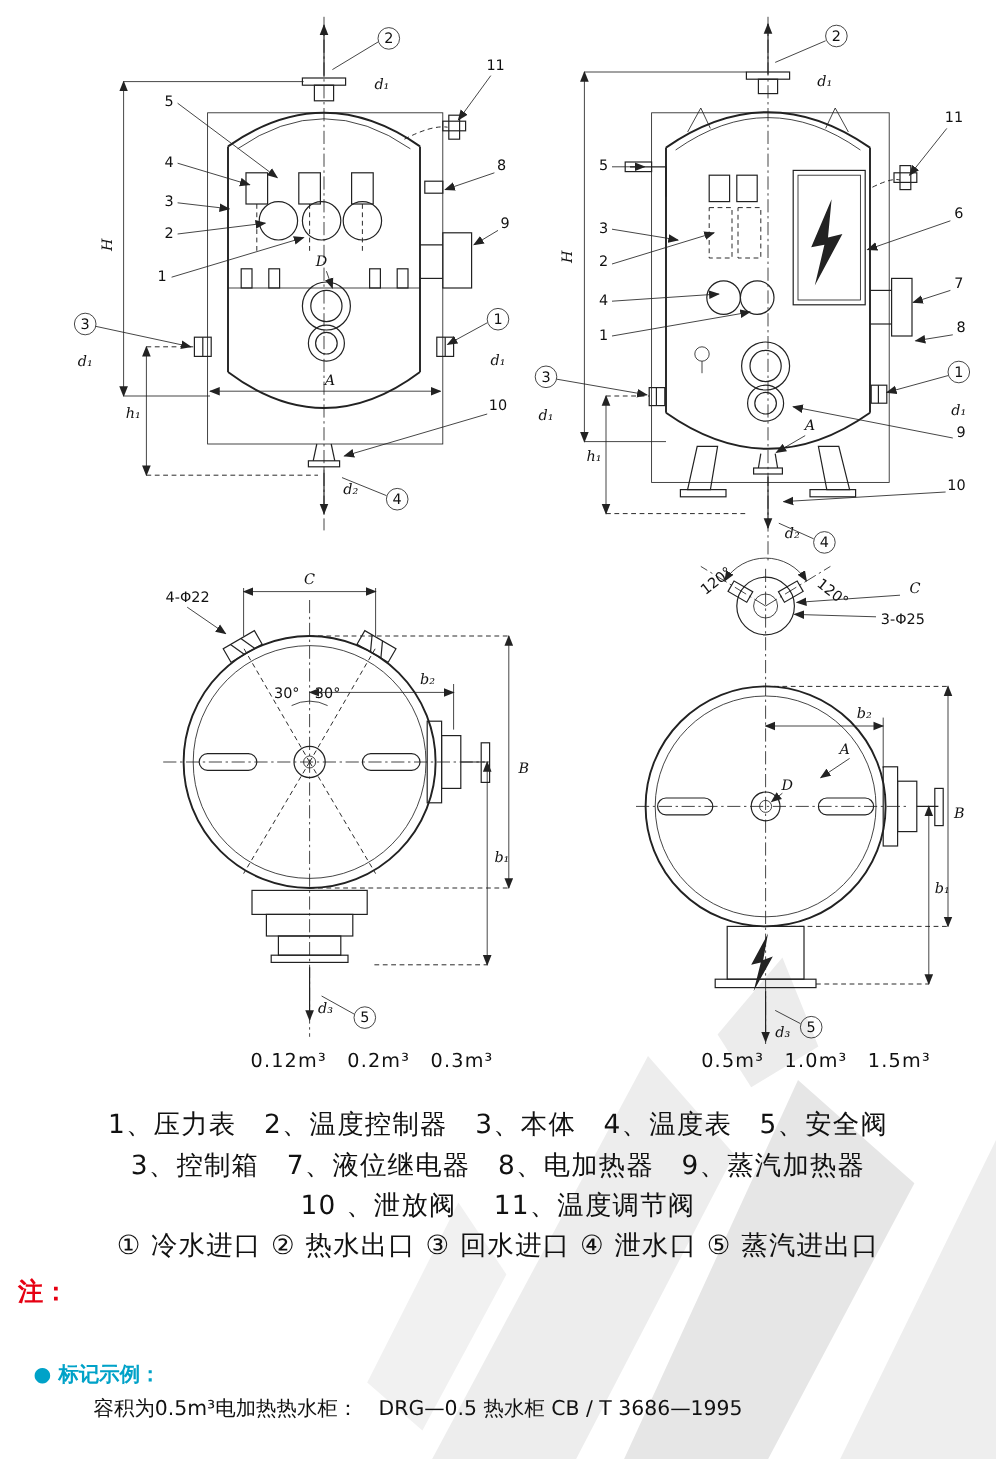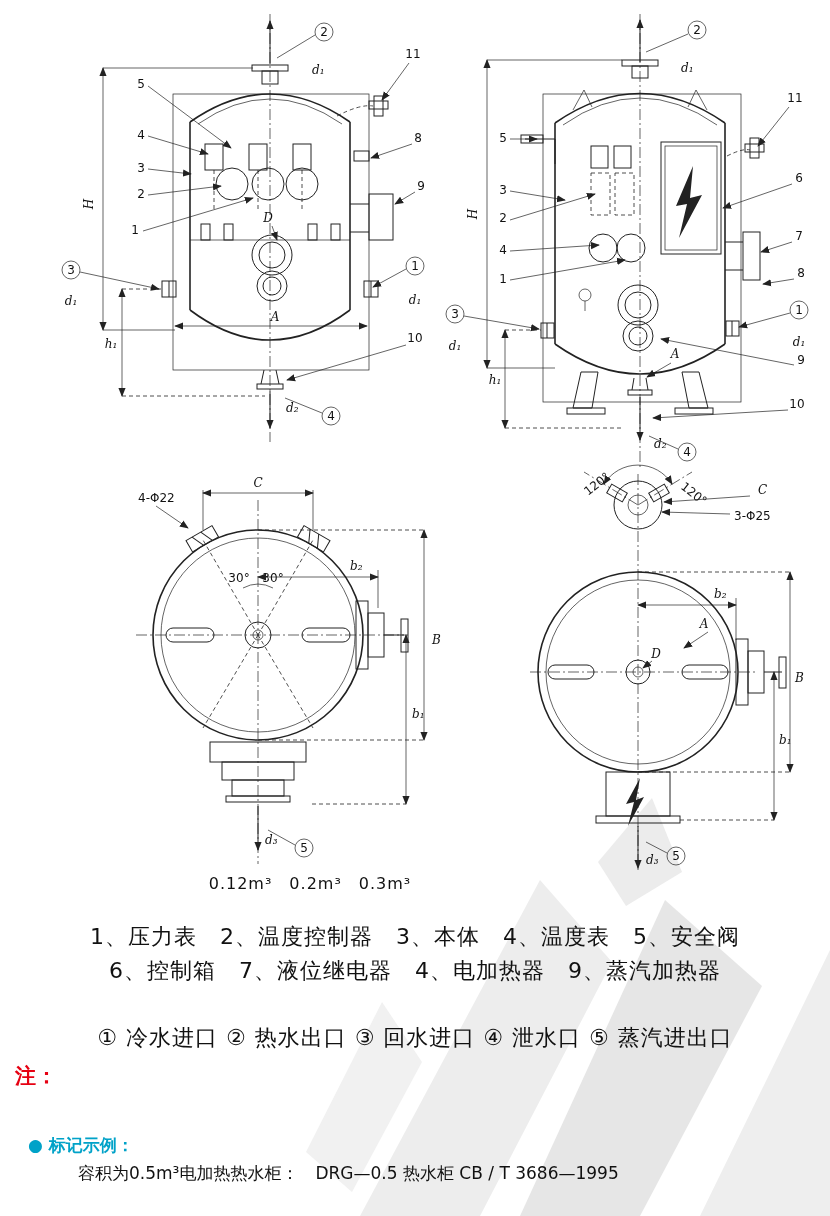--- a/index.html
+++ b/index.html
@@ -452,22 +452,24 @@
       <rect x="128" y="374" width="84" height="7"></rect>
       <line x1="170" y1="384" x2="170" y2="426" marker-end="url(#arw)"></line>
       <text x="178" y="422" class="dim">d₃</text>
       <circle class="thin" cx="208" cy="414" r="9"></circle>
       <text x="208" y="418" text-anchor="middle">5</text>
       <line class="thin" x1="199" y1="411" x2="178" y2="400"></line>
     </g>
   </svg>
 
   <div class="abs caption" style="left:150px;top:874px;width:320px">0.12m³　0.2m³　0.3m³</div>
+  <div class="abs caption" style="left:530px;top:874px;width:300px">0.5m³　1.0m³　1.5m³</div>
 
   <div class="abs legend-line" style="top:922px">1、压力表　2、温度控制器　3、本体　4、温度表　5、安全阀</div>
-  <div class="abs legend-line" style="top:956px">6、控制箱　7、液位继电器　4、电加热器　9、蒸汽加热器</div>
+  <div class="abs legend-line" style="top:956px">3、控制箱　7、液位继电器　8、电加热器　9、蒸汽加热器</div>
+  <div class="abs legend-line" style="top:990px">10 、泄放阀　 11、温度调节阀</div>
   <div class="abs legend-line" style="top:1023px">① 冷水进口 ② 热水出口 ③ 回水进口 ④ 泄水口 ⑤ 蒸汽进出口</div>
 
   <div class="abs note-label" style="left:15px;top:1062px">注：</div>
   <div class="abs mark-label" style="left:28px;top:1134px">● 标记示例：</div>
   <div class="abs mark-text" style="left:66px;top:1162px">容积为0.5m³电加热热水柜：　DRG—0.5 热水柜 CB / T 3686—1995</div>
 
 </div>
 
 </body></html>

